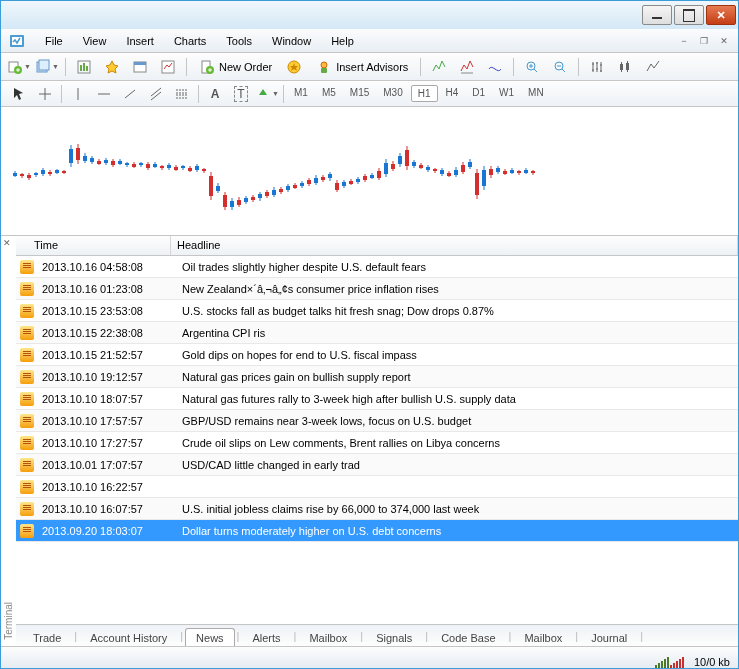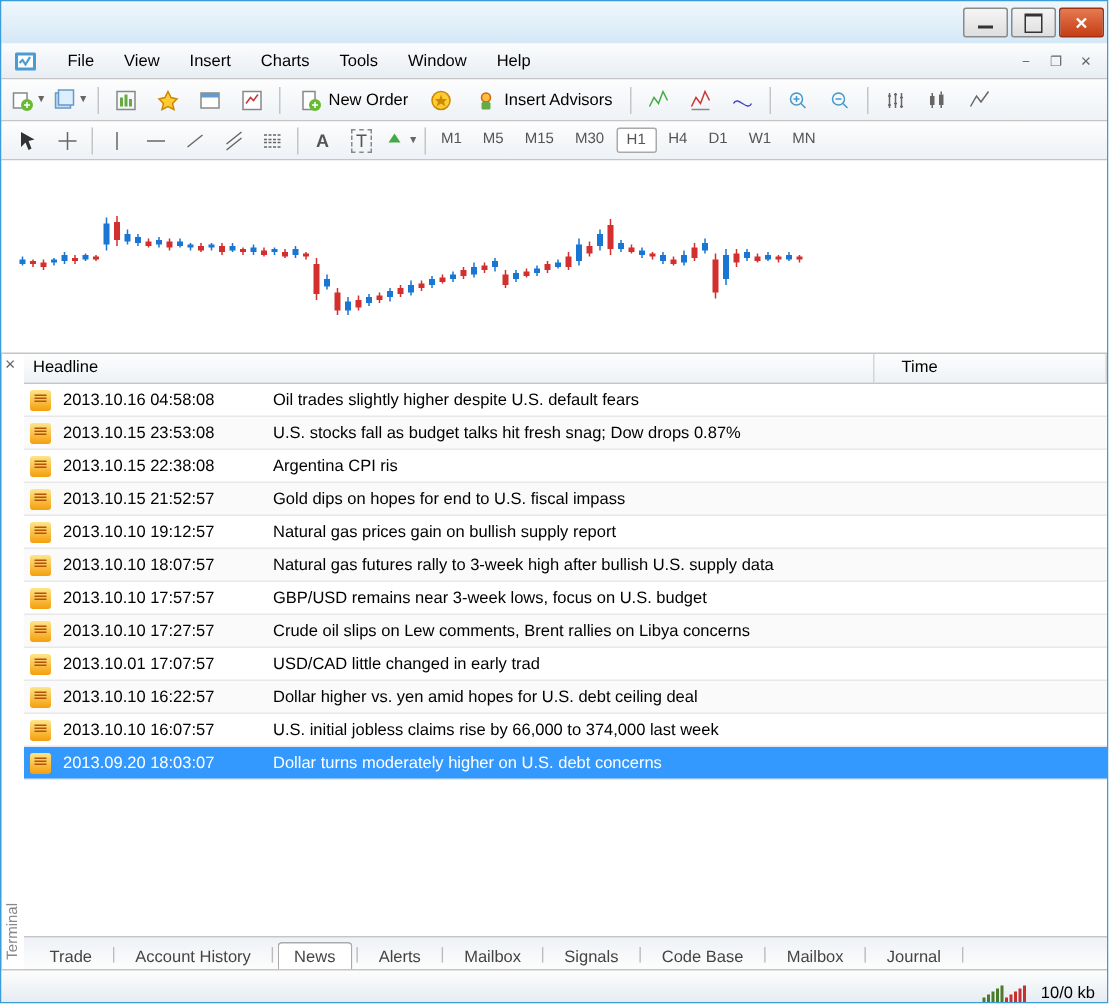--- a/index.html
+++ b/index.html
@@ -588,31 +588,36 @@
           <div class="body" style="top: 55px; height: 2px;"></div>
         </div>
       </div>
   </div>
 
   <div class="terminal-panel">
     <div class="close-terminal">✕</div>
     <div class="vert-label">Terminal</div>
     <div class="news-grid">
       <div class="news-header">
+        <div class="col col-time">Time</div>
         <div class="col col-headline">Headline</div>
-        <div class="col col-time">Time</div>
       </div>
       <div class="news-rows" id="news-rows">
           <div class="news-row">
             <div class="news-icon"></div>
             <div class="row-time">2013.10.16 04:58:08</div>
             <div class="row-headline">Oil trades slightly higher despite U.S. default fears</div>
           </div>
           <div class="news-row">
             <div class="news-icon"></div>
+            <div class="row-time">2013.10.16 01:23:08</div>
+            <div class="row-headline">New Zealand×´â‚¬â„¢s consumer price inflation rises</div>
+          </div>
+          <div class="news-row">
+            <div class="news-icon"></div>
             <div class="row-time">2013.10.15 23:53:08</div>
             <div class="row-headline">U.S. stocks fall as budget talks hit fresh snag; Dow drops 0.87%</div>
           </div>
           <div class="news-row">
             <div class="news-icon"></div>
             <div class="row-time">2013.10.15 22:38:08</div>
             <div class="row-headline">Argentina CPI ris</div>
           </div>
           <div class="news-row">
             <div class="news-icon"></div>
@@ -640,21 +645,20 @@
             <div class="row-headline">Crude oil slips on Lew comments, Brent rallies on Libya concerns</div>
           </div>
           <div class="news-row">
             <div class="news-icon"></div>
             <div class="row-time">2013.10.01 17:07:57</div>
             <div class="row-headline">USD/CAD little changed in early trad</div>
           </div>
           <div class="news-row">
             <div class="news-icon"></div>
             <div class="row-time">2013.10.10 16:22:57</div>
-            <div class="row-headline">Dollar higher vs. yen amid hopes for U.S. debt ceiling deal</div>
           </div>
           <div class="news-row">
             <div class="news-icon"></div>
             <div class="row-time">2013.10.10 16:07:57</div>
             <div class="row-headline">U.S. initial jobless claims rise by 66,000 to 374,000 last week</div>
           </div>
           <div class="news-row selected">
             <div class="news-icon"></div>
             <div class="row-time">2013.09.20 18:03:07</div>
             <div class="row-headline">Dollar turns moderately higher on U.S. debt concerns</div>

